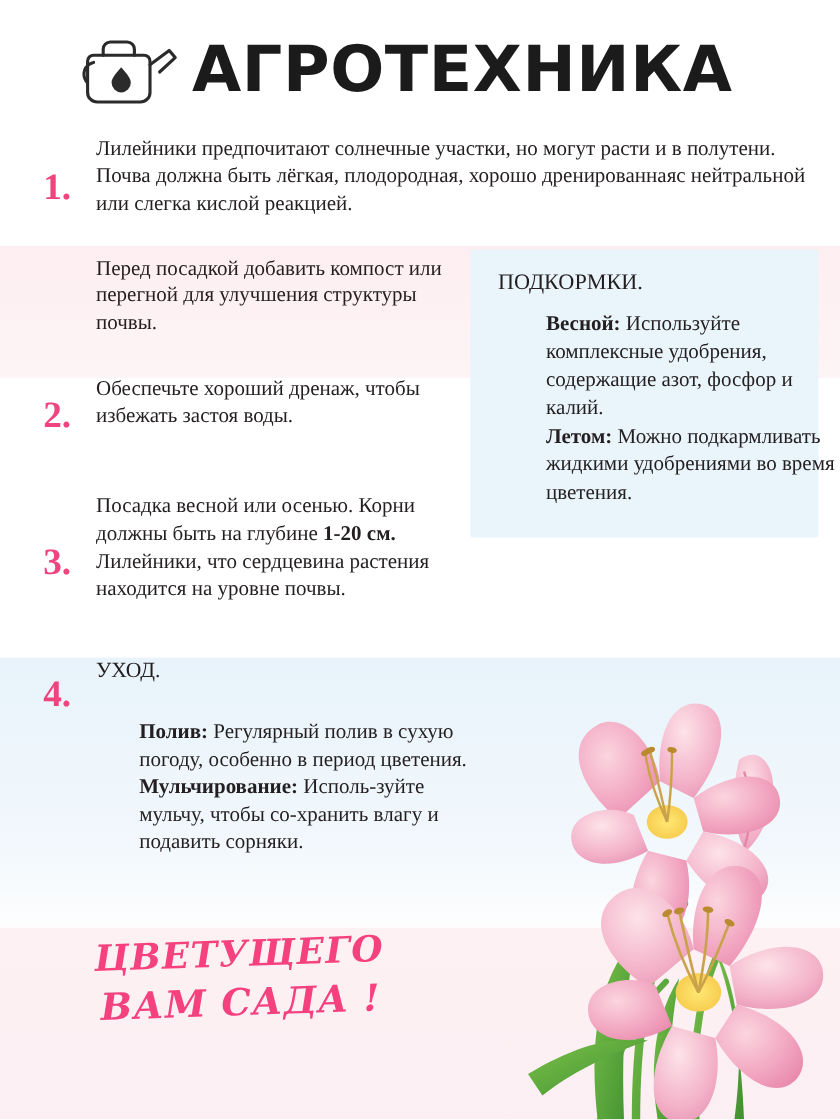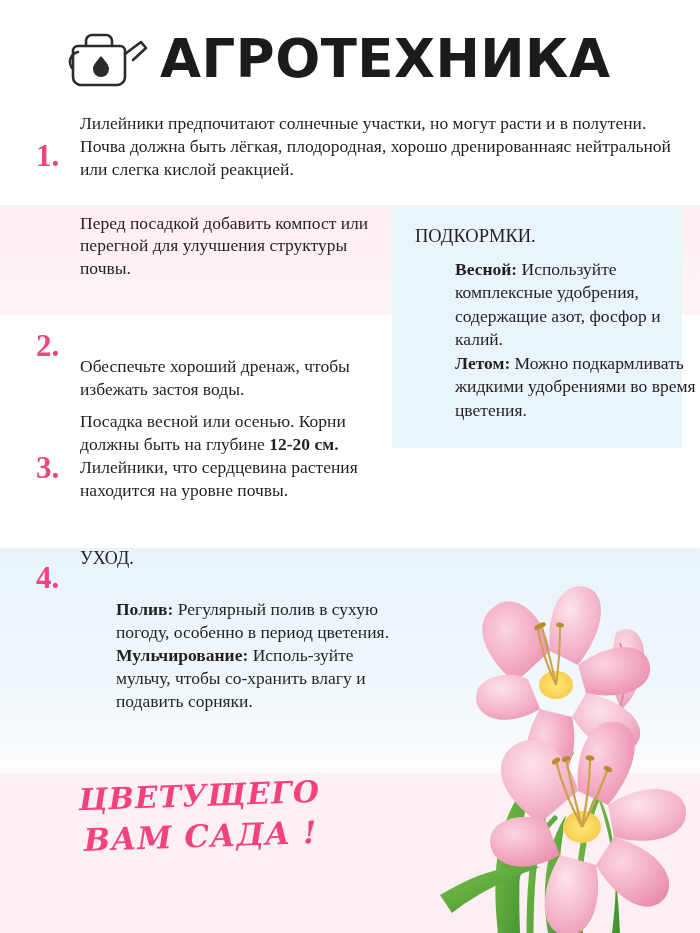--- a/index.html
+++ b/index.html
@@ -102,21 +102,21 @@
 
   
   .n1 { left: 36px; top: 140px; }
   .t1 { left: 80px; top: 112px; width: 600px; }
 
   
   .t-note { left: 80px; top: 212px; width: 290px; line-height: 1.28; }
 
   
   .n2 { left: 36px; top: 330px; }
-  .t2 { left: 80px; top: 312px; width: 300px; margin-top: 43px; }
+  .t2 { left: 80px; top: 312px; width: 300px; }
 
   
   .n3 { left: 36px; top: 452px; }
   .t3 { left: 80px; top: 410px; width: 310px; }
 
   
   .n4 { left: 36px; top: 562px; }
   .t4head {
     position: absolute;
     left: 80px;
@@ -202,21 +202,21 @@
 
   <div class="num n1">1.</div>
   <div class="blk t1">Лилейники предпочитают солнечные участки, но могут расти и в полутени. Почва должна быть лёгкая, плодородная, хорошо дренированнаяс нейтральной или слегка кислой реакцией.</div>
 
   <div class="blk t-note">Перед посадкой добавить компост или перегной для улучшения структуры почвы.</div>
 
   <div class="num n2">2.</div>
   <div class="blk t2">Обеспечьте хороший дренаж, чтобы избежать застоя воды.</div>
 
   <div class="num n3">3.</div>
-  <div class="blk t3"><span>Посадка весной или осенью. Корни должны быть на глубине </span><b>12-20 см.</b><span> Лилейники, что сердцевина растения находится на уровне почвы.</span></div>
+  <div class="blk t3"><span>Посадка весной или осенью. Корни должны быть на глубине </span><b>1-20 см.</b><span> Лилейники, что сердцевина растения находится на уровне почвы.</span></div>
 
   <div class="num n4">4.</div>
   <div class="t4head">УХОД.</div>
   <div class="blk t4"><b>Полив:</b><span> Регулярный полив в сухую погоду, особенно в период цветения.</span><br><b>Мульчирование:</b><span> Исполь-зуйте мульчу, чтобы со-хранить влагу и подавить сорняки.</span></div>
 
   <div class="feed-title">ПОДКОРМКИ.</div>
   <div class="feed-body"><b>Весной:</b><span> Используйте комплексные удобрения, содержащие азот, фосфор и калий.</span><br><b>Летом:</b><span> Можно подкармливать жидкими удобрениями во время цветения.</span></div>
 
   <div class="signoff">
     <div class="l1">ЦВЕТУЩЕГО</div>

